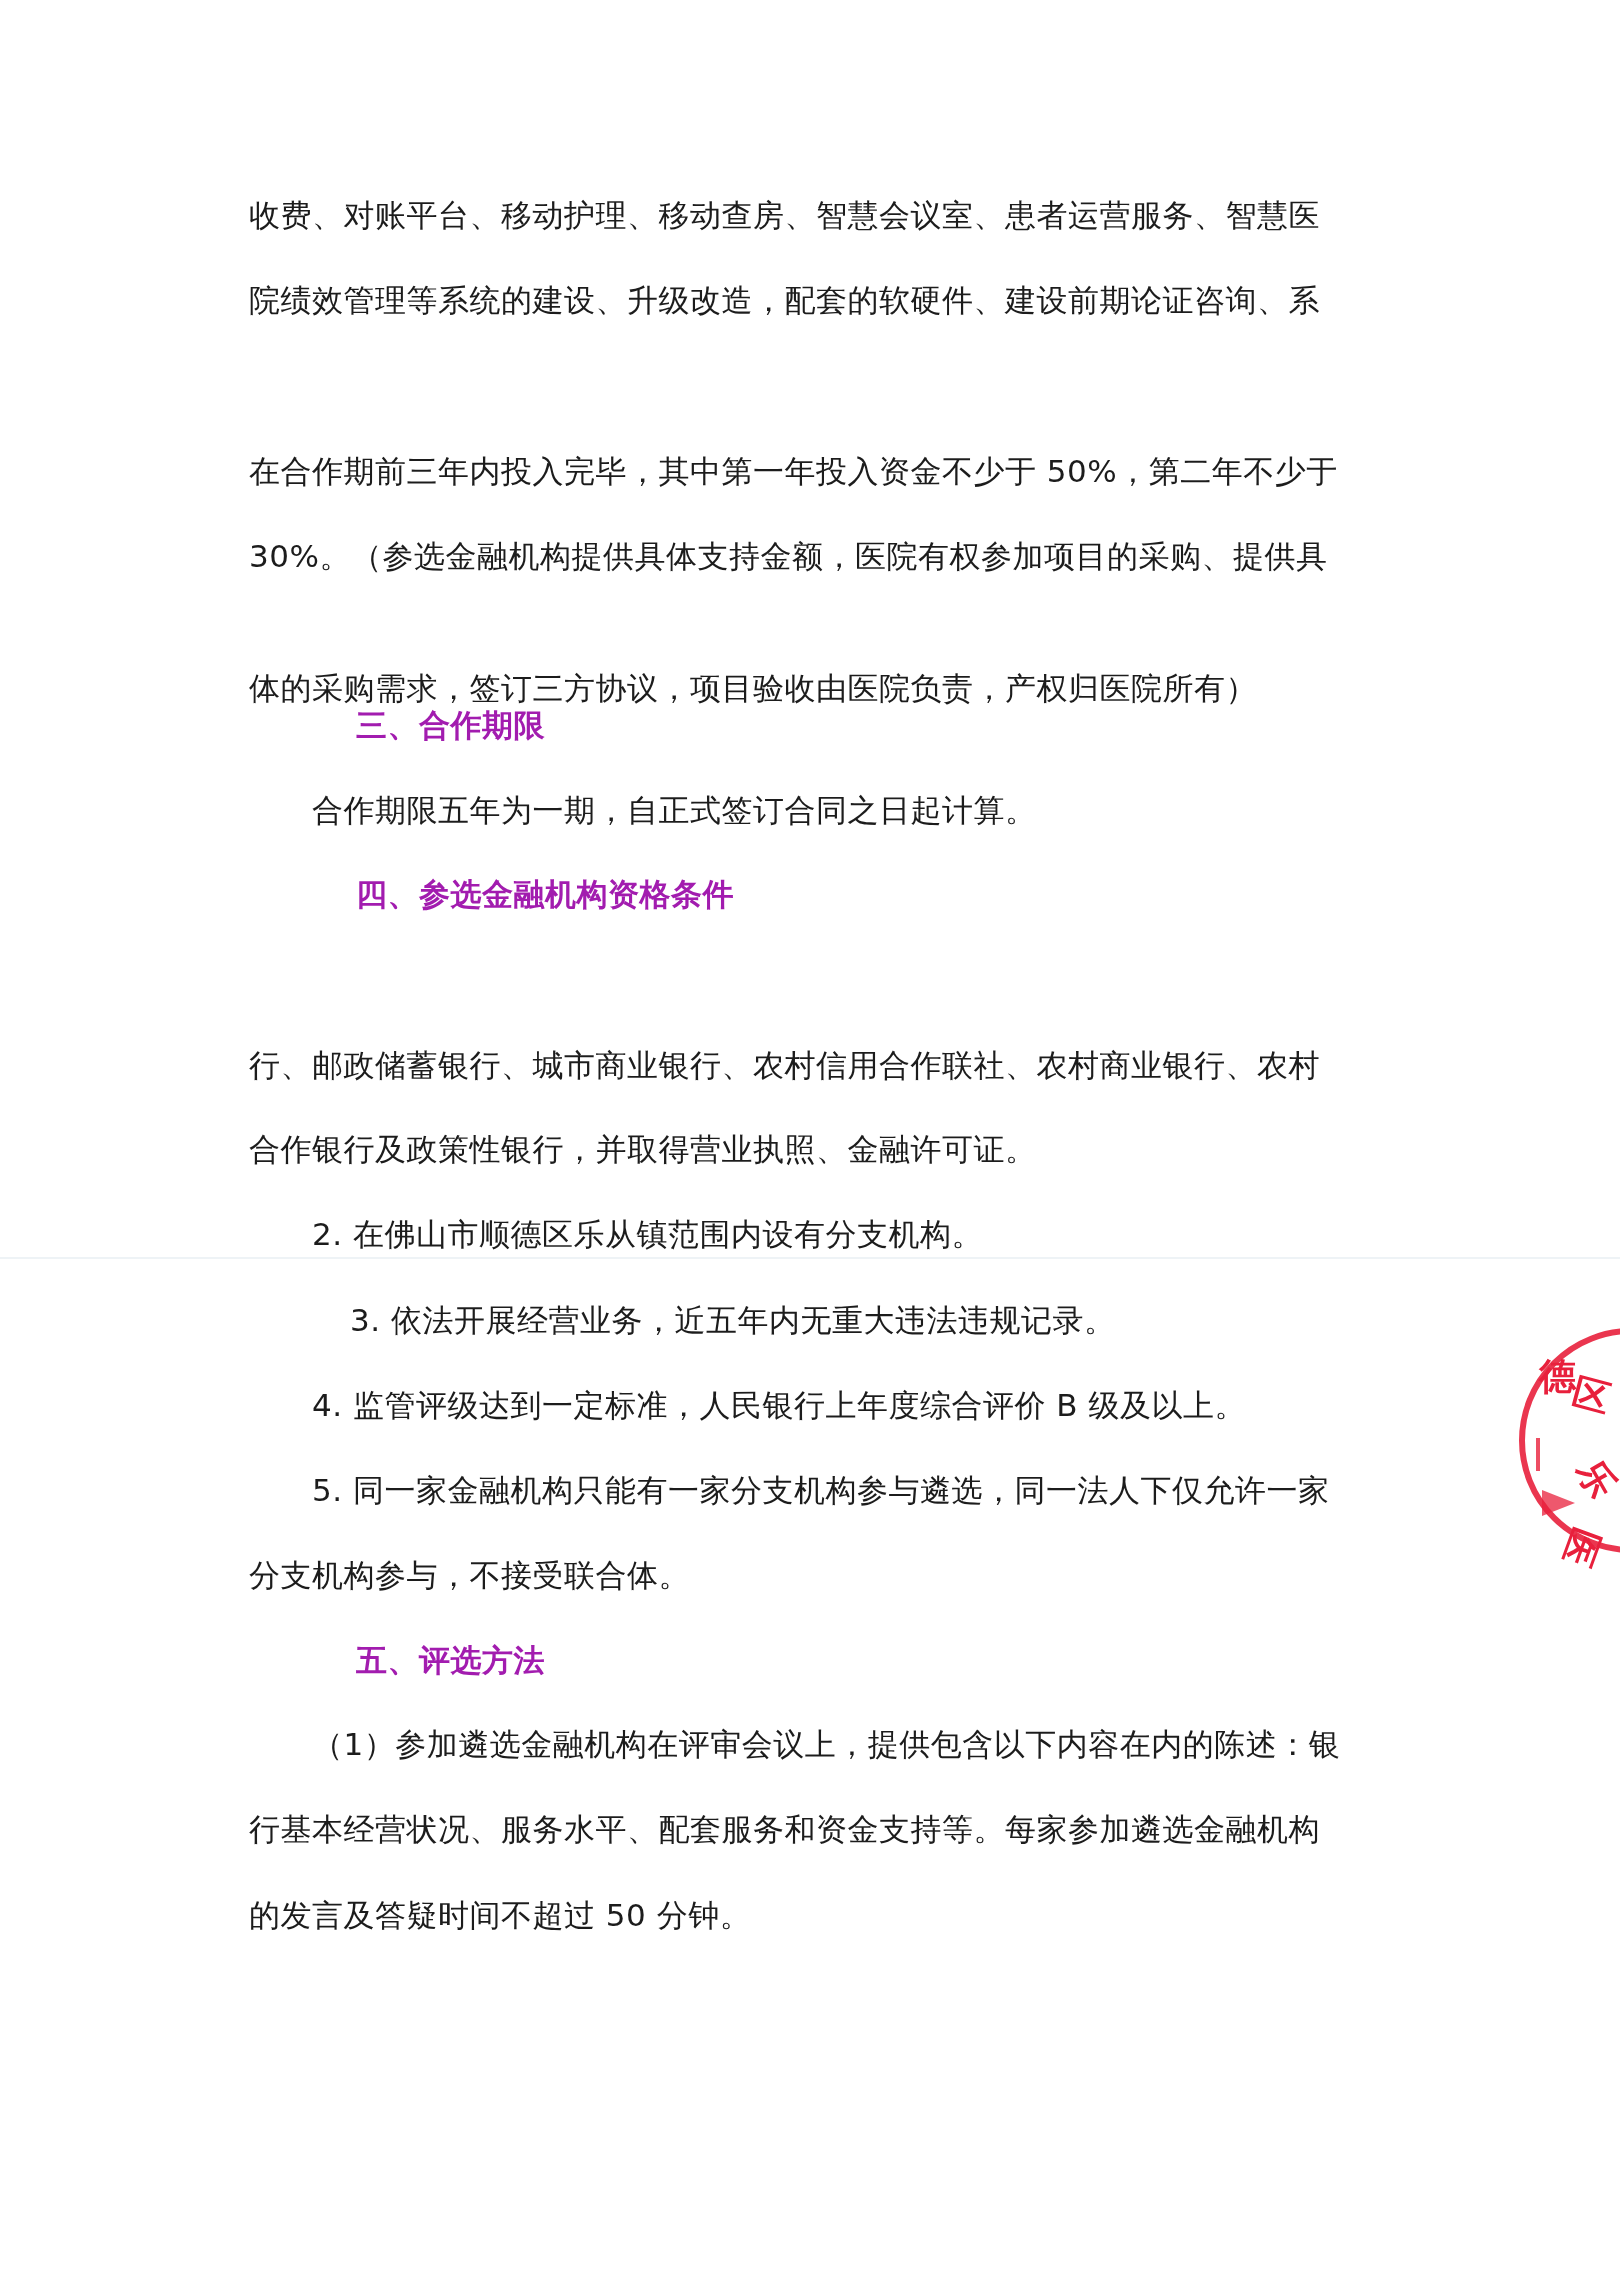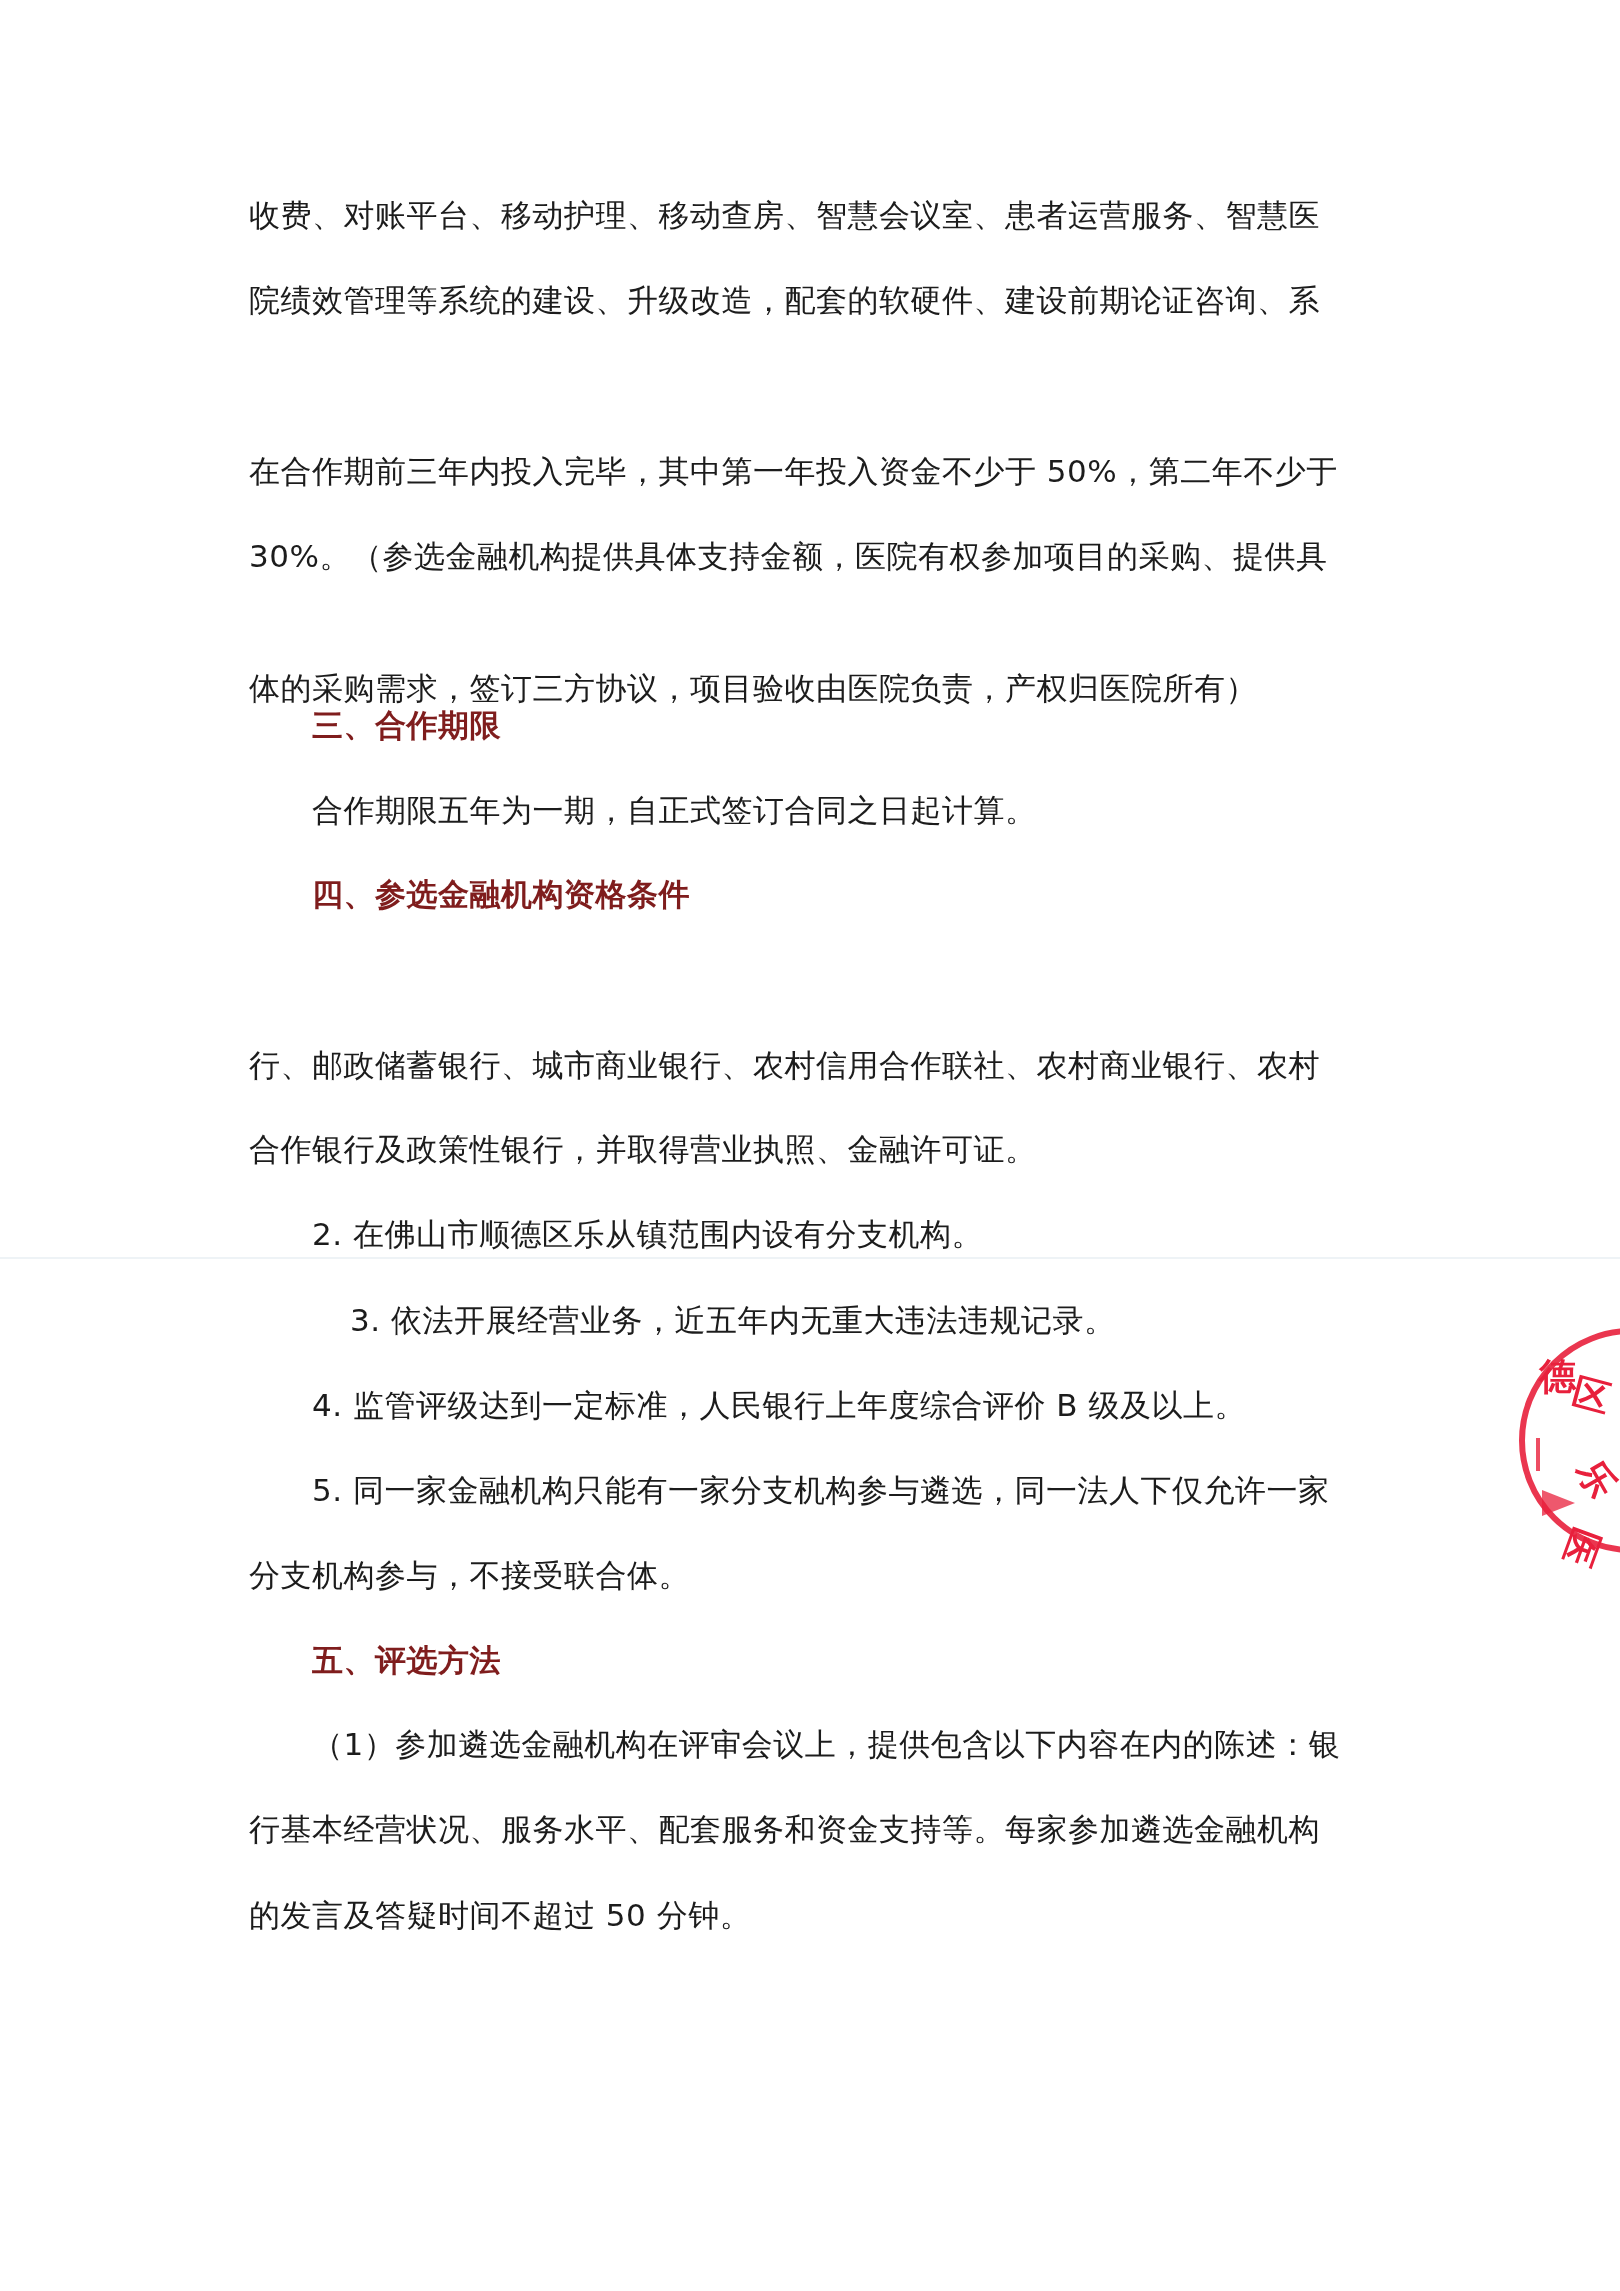--- a/index.html
+++ b/index.html
@@ -27,21 +27,22 @@
       left: 249px;
       font-size: 31px;
       line-height: 39px;
       white-space: nowrap;
       letter-spacing: 0.5px;
       color: #1c1c1c;
     }
     .indent { left: 312px; }
     .heading {
       font-weight: bold;
-      color: #7f1d1d;
+      color: #a21caf;
+      margin-left: 44px;
     }
     .scan-line {
       position: absolute;
       left: 0;
       width: 1620px;
       height: 2px;
       background: #eef3f6;
     }
     .seal {
       position: absolute;

